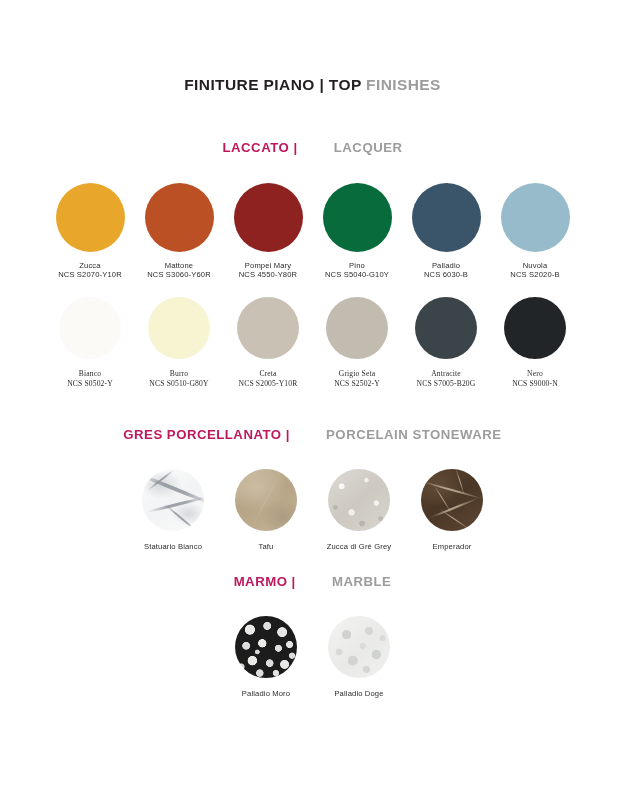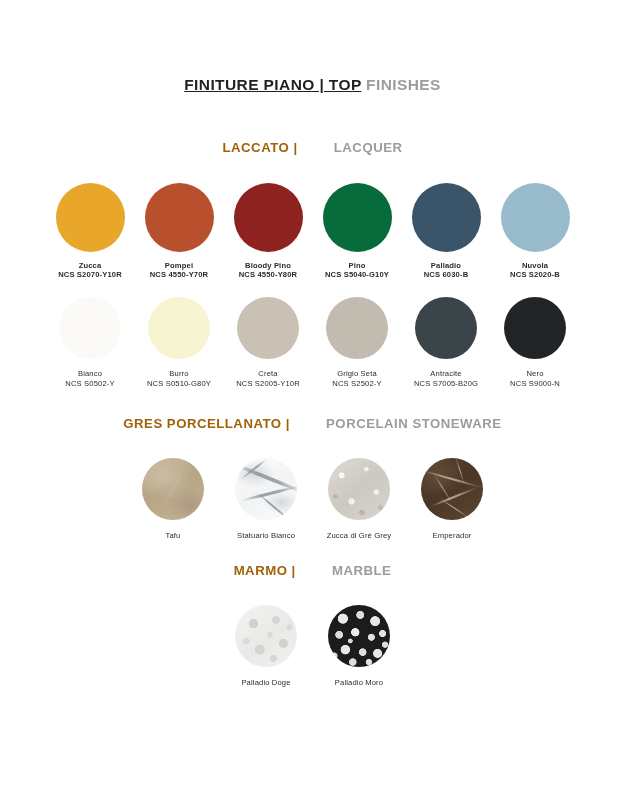--- a/index.html
+++ b/index.html
@@ -26,31 +26,31 @@
 
   
   .main-title {
     text-align: center;
     font-size: 15.5px;
     font-weight: bold;
     letter-spacing: 0.4px;
     margin-top: 76px;
     line-height: 1.1;
   }
-  .main-title .dark { color: #231f20; text-decoration: underline; }
+  .main-title .dark { color: #231f20; }
   .main-title .light { color: #9c9c9c; font-weight: bold; }
 
   .section-title {
     text-align: center;
     font-size: 13.2px;
     font-weight: bold;
     letter-spacing: 0.5px;
     line-height: 1.1;
   }
-  .section-title .dark { color: #a16207; text-align: center; }
+  .section-title .dark { color: #be185d; text-align: center; }
   .section-title .light { color: #9c9c9c; padding-left: 32px; }
 
   
   .row {
     display: flex;
     justify-content: center;
     align-items: flex-start;
   }
   .cell {
     width: 89px;
@@ -75,35 +75,35 @@
     display: block;
     font-size: 7.6px;
     letter-spacing: 0.15px;
   }
   .cap .code {
     display: block;
     font-size: 7.6px;
     letter-spacing: 0.15px;
   }
 
-  .lacquer-row-1 { margin-top: 27px; font-weight: bold; }
+  .lacquer-row-1 { margin-top: 27px; }
   .lacquer-row-1 .cap { margin-top: 9px; }
-  .lacquer-row-2 { margin-top: 17px; }
+  .lacquer-row-2 { margin-top: 17px; font-family: Liberation Serif, serif; }
   .lacquer-row-2 .cap { margin-top: 10px; }
 
   .stone-row { margin-top: 26px; }
   .stone-row .cap { margin-top: 11px; }
   .stone-cell { width: 93px; }
 
   .marble-row { margin-top: 27px; }
   .marble-row .cap { margin-top: 11px; }
   .marble-cell { width: 93px; }
 
   .title-laccato { margin-top: 48px; }
-  .title-gres { margin-top: 29px; }
+  .title-gres { margin-top: 40px; }
   .title-marmo { margin-top: 23px; }
 
   
   .tex {
     position: relative;
     overflow: hidden;
     border-radius: 50%;
   }
 
   
@@ -216,30 +216,30 @@
 
   <div class="row lacquer-row-1">
     <div class="cell">
       <div class="swatch swatch-lg" style="background: rgb(232, 166, 42);"></div>
       <div class="cap">
         <span class="name">Zucca</span>
         <span class="code">NCS S2070-Y10R</span>
       </div>
     </div>
     <div class="cell">
-      <div class="swatch swatch-lg" style="background: rgb(184, 80, 45);"></div>
-      <div class="cap">
-        <span class="name">Pompei</span>
-        <span class="code">NCS 4550-Y70R</span>
+      <div class="swatch swatch-lg" style="background: rgb(188, 80, 37);"></div>
+      <div class="cap">
+        <span class="name">Mattone</span>
+        <span class="code">NCS S3060-Y60R</span>
       </div>
     </div>
     <div class="cell">
       <div class="swatch swatch-lg" style="background: rgb(142, 34, 32);"></div>
       <div class="cap">
-        <span class="name">Bloody Pino</span>
+        <span class="name">Pompei Mary</span>
         <span class="code">NCS 4550-Y80R</span>
       </div>
     </div>
     <div class="cell">
       <div class="swatch swatch-lg" style="background: rgb(7, 107, 59);"></div>
       <div class="cap">
         <span class="name">Pino</span>
         <span class="code">NCS S5040-G10Y</span>
       </div>
     </div>
@@ -303,37 +303,37 @@
       </div>
     </div>
   </div>
 
   <div class="section-title title-gres">
     <span class="dark">GRES PORCELLANATO |</span>
     <span class="light">PORCELAIN STONEWARE</span>
   </div>
 
   <div class="row stone-row">
-    <div class="cell stone-cell">
-      <div class="swatch swatch-sm tex tex-tafu">
-        <span class="vein-warm" style="width:58px;height:2px;left:2px;top:30px;transform:rotate(-62deg);opacity:.5;"></span>
-      </div>
-      <div class="cap">
-        <span class="name">Tafu</span>
-      </div>
-    </div>
     <div class="cell stone-cell">
       <div class="swatch swatch-sm tex tex-statuario">
         <span class="vein" style="width:78px;height:4px;left:-6px;top:18px;transform:rotate(22deg);"></span>
         <span class="vein" style="width:62px;height:3px;left:4px;top:34px;transform:rotate(-14deg);"></span>
         <span class="vein" style="width:46px;height:2px;left:16px;top:48px;transform:rotate(40deg);"></span>
         <span class="vein" style="width:34px;height:2px;left:2px;top:10px;transform:rotate(-38deg);"></span>
       </div>
       <div class="cap">
         <span class="name">Statuario Bianco</span>
+      </div>
+    </div>
+    <div class="cell stone-cell">
+      <div class="swatch swatch-sm tex tex-tafu">
+        <span class="vein-warm" style="width:58px;height:2px;left:2px;top:30px;transform:rotate(-62deg);opacity:.5;"></span>
+      </div>
+      <div class="cap">
+        <span class="name">Tafu</span>
       </div>
     </div>
     <div class="cell stone-cell">
       <div class="swatch swatch-sm tex tex-ceppo"></div>
       <div class="cap">
         <span class="name">Zucca di Gré Grey</span>
       </div>
     </div>
     <div class="cell stone-cell">
       <div class="swatch swatch-sm tex tex-emperador">
@@ -349,26 +349,26 @@
     </div>
   </div>
 
   <div class="section-title title-marmo">
     <span class="dark">MARMO |</span>
     <span class="light">MARBLE</span>
   </div>
 
   <div class="row marble-row">
     <div class="cell marble-cell">
+      <div class="swatch swatch-sm tex tex-moro"></div>
+      <div class="cap">
+        <span class="name">Palladio Moro</span>
+      </div>
+    </div>
+    <div class="cell marble-cell">
       <div class="swatch swatch-sm tex tex-doge"></div>
       <div class="cap">
         <span class="name">Palladio Doge</span>
       </div>
     </div>
-    <div class="cell marble-cell">
-      <div class="swatch swatch-sm tex tex-moro"></div>
-      <div class="cap">
-        <span class="name">Palladio Moro</span>
-      </div>
-    </div>
   </div>
 
 </div>
 
 </body></html>

